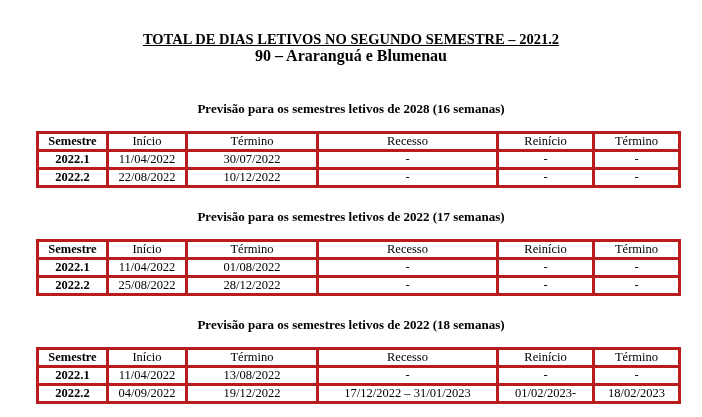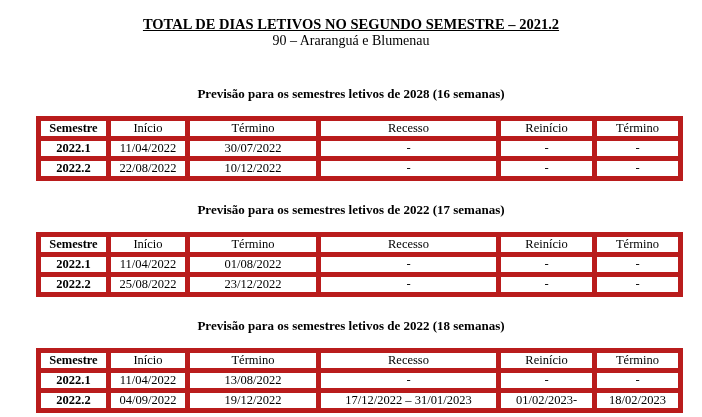--- a/index.html
+++ b/index.html
@@ -13,33 +13,33 @@
     color: #000000;
     font-family: "Liberation Serif", serif;
     overflow: hidden;
   }
   .page {
     position: relative;
     width: 702px;
     height: 417px;
   }
   .title-block {
-    padding-top: 15px;
+    padding-top: 30px;
     text-align: center;
   }
   .doc-title {
     font-size: 14.5px;
     font-weight: bold;
     text-decoration: underline;
     margin: 0;
     line-height: 18px;
   }
   .doc-subtitle {
-    font-size: 14px;
-    font-weight: normal;
+    font-size: 16px;
+    font-weight: bold;
     line-height: 16px;
   }
   .semester-section .section-heading {
     text-align: center;
     font-size: 13px;
     font-weight: bold;
     margin: 21px 0 15px 0;
     line-height: 15px;
   }
   .semester-section:first-child .section-heading {
@@ -47,21 +47,21 @@
   }
   table.calendar-table {
     margin-left: 36px;
     width: 642px;
     border-collapse: collapse;
     table-layout: fixed;
     border: 2px solid #000000;
   }
   table.calendar-table th,
   table.calendar-table td {
-    border: 5px solid #b91c1c;
+    border: 3px solid #b91c1c;
     font-size: 12.5px;
     font-weight: normal;
     text-align: center;
     vertical-align: middle;
     height: 15px;
     line-height: 15px;
     padding: 0 2px;
     overflow: hidden;
     white-space: nowrap;
   }
@@ -152,21 +152,21 @@
               <td class="first-col">2022.1</td>
               <td>11/04/2022</td>
               <td>01/08/2022</td>
               <td>-</td>
               <td>-</td>
               <td>-</td>
             </tr>
             <tr>
               <td class="first-col">2022.2</td>
               <td>25/08/2022</td>
-              <td>23/12/2022</td>
+              <td>28/12/2022</td>
               <td>-</td>
               <td>-</td>
               <td>-</td>
             </tr>
           </tbody>
     </table>
   </section>
 
   <section class="semester-section">
     <h2 class="section-heading">Previsão para os semestres letivos de 2022 (18 semanas)</h2>

